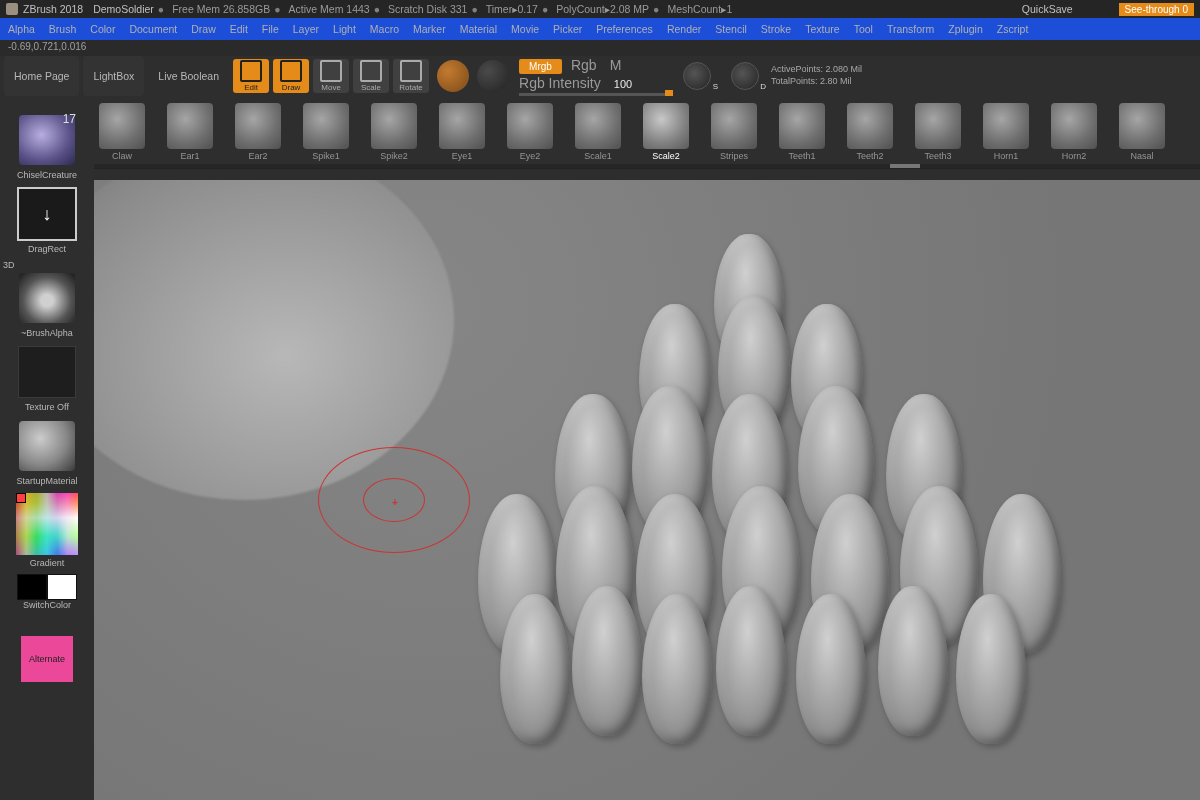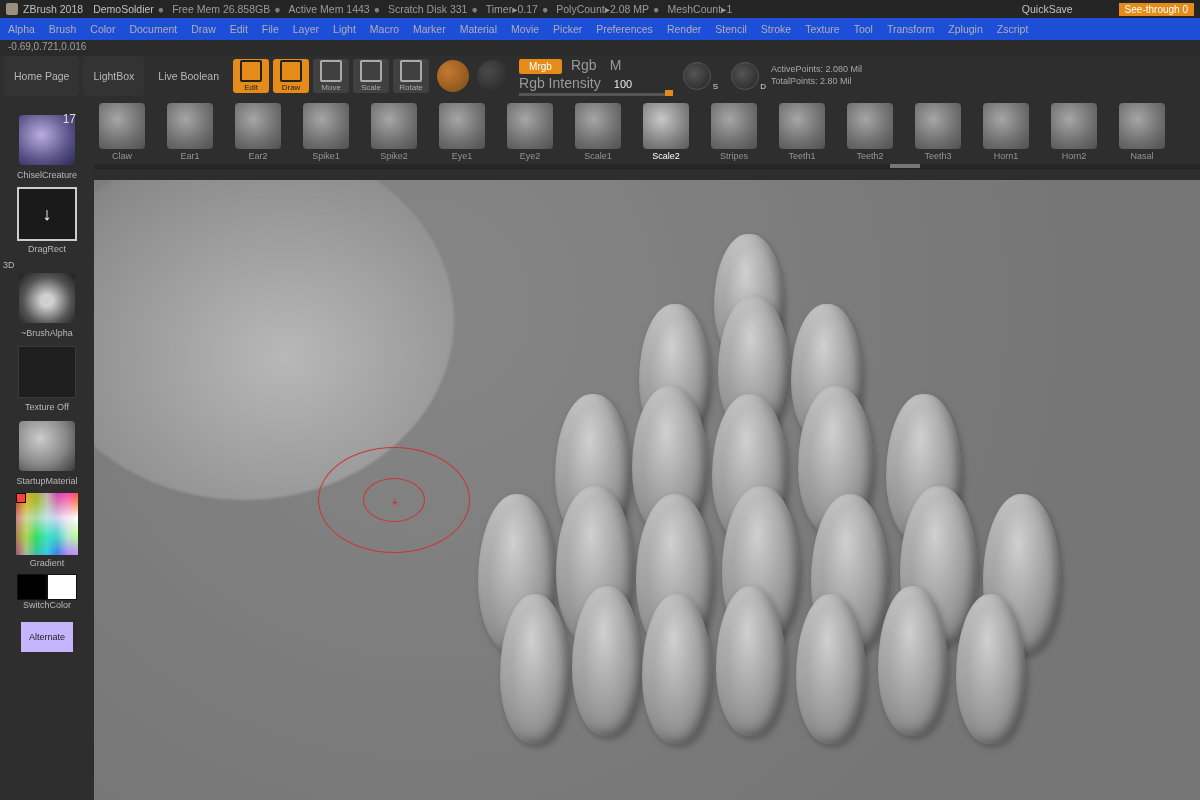--- a/index.html
+++ b/index.html
@@ -199,22 +199,22 @@
   .mat-sphere {
     width: 56px; height: 50px;
     background: radial-gradient(circle at 38% 35%, #ccc, #888 55%, #3a3a3a);
     border-radius: 4px;
   }
   .swatch-row { display: flex; width: 62px; justify-content: center; }
   .swatch {
     width: 28px; height: 24px; border: 1px solid #111;
   }
   .alt-btn {
-    background: #c4b5fd; color: #222; font-size: 9px;
-    padding: 10px 8px; margin-top: 6px; cursor: pointer;
+    background: #ec4899; color: #222; font-size: 9px;
+    padding: 18px 8px; margin-top: 20px; cursor: pointer;
   }
 
   .viewport {
     position: absolute;
     left: 94px; right: 0;
     top: 180px; bottom: 0;
     background: radial-gradient(circle at 30% 20%, #868686, #767676 70%);
     overflow: hidden;
   }
   .shoulder {

